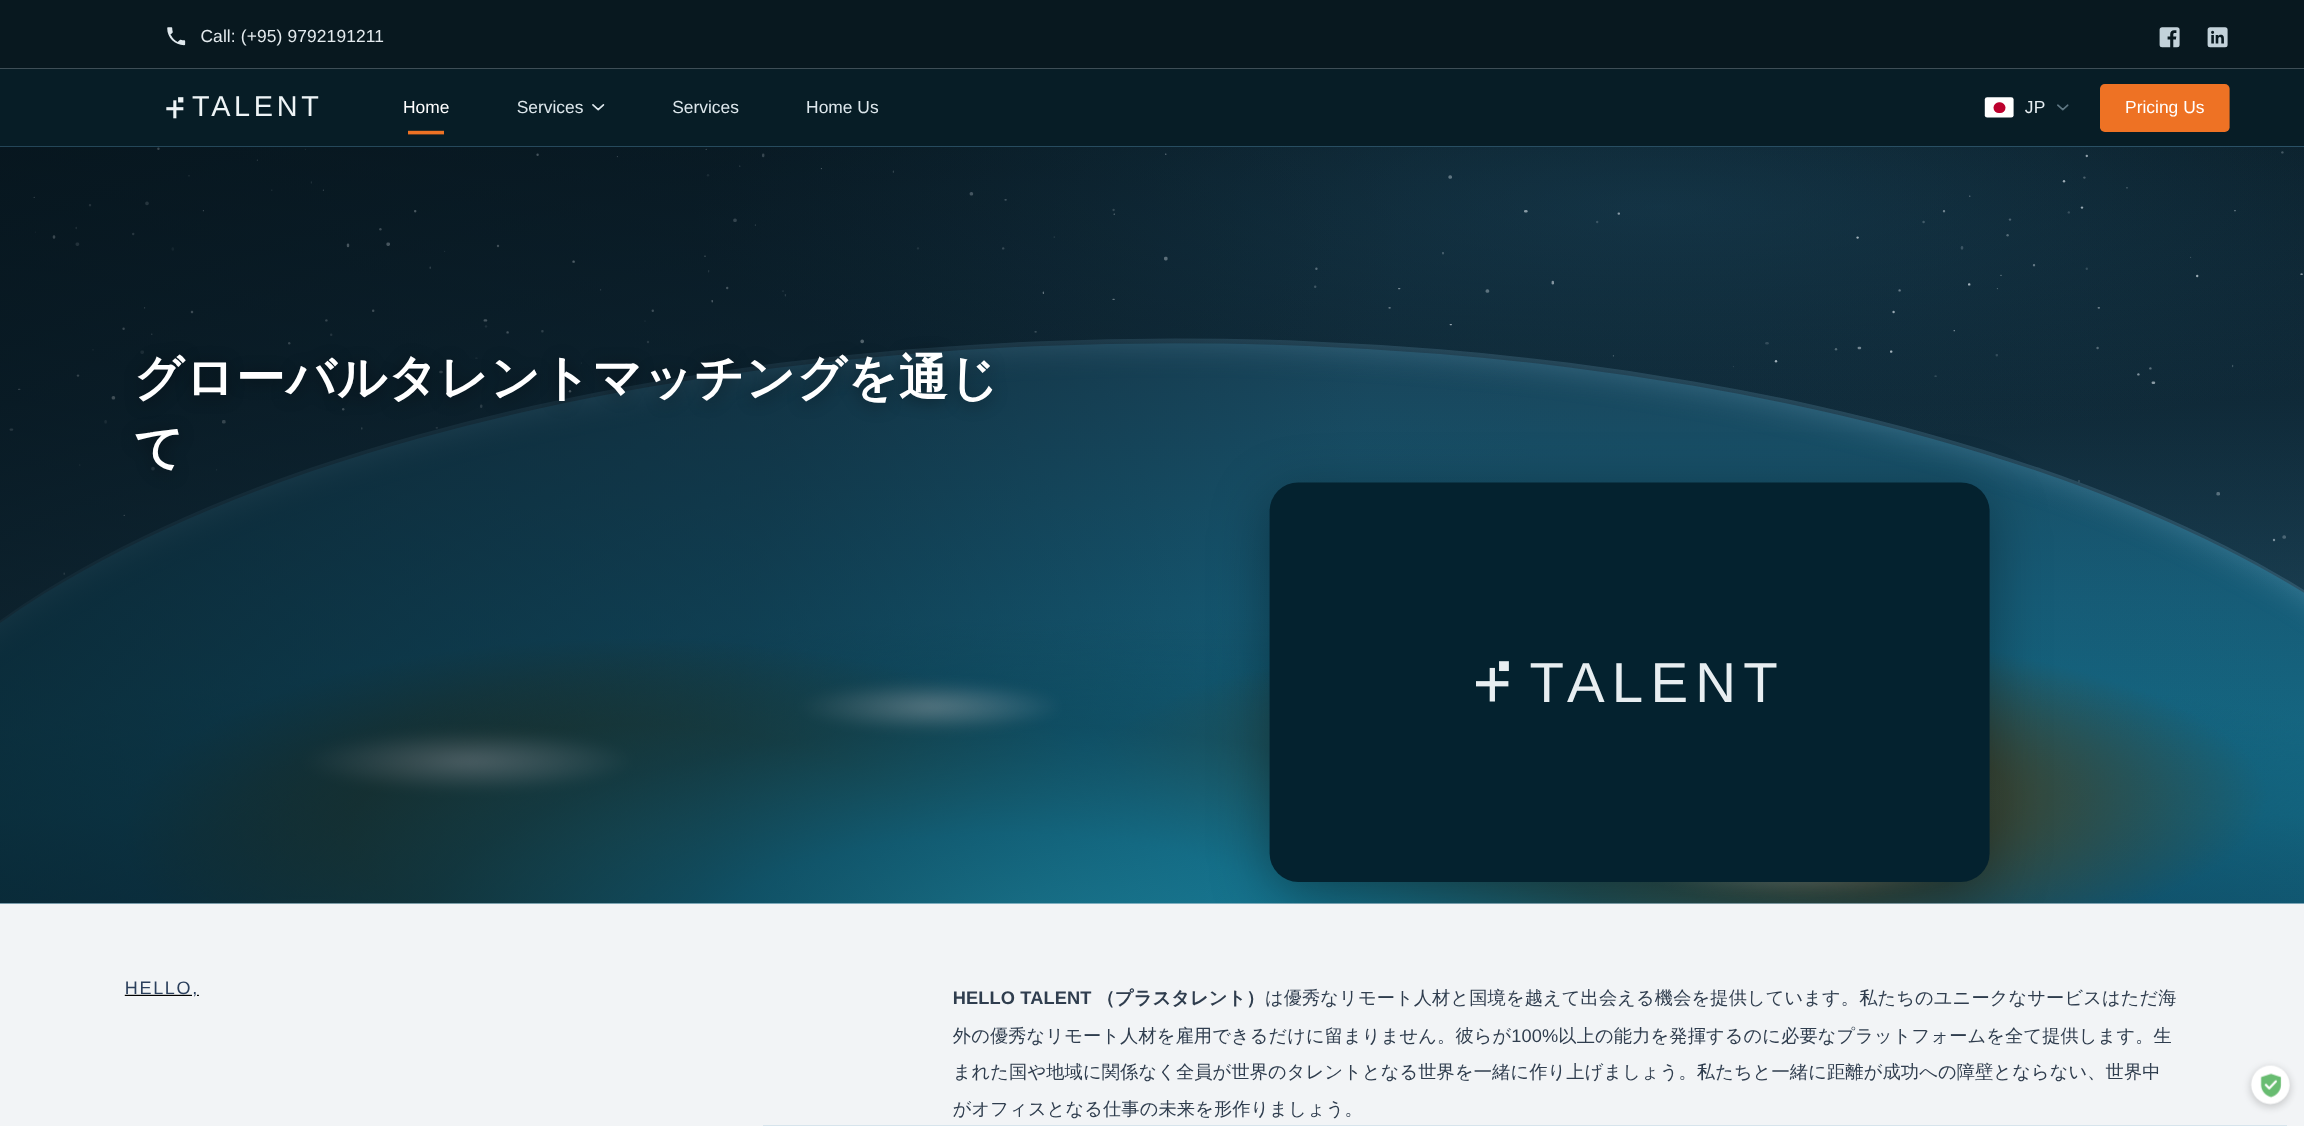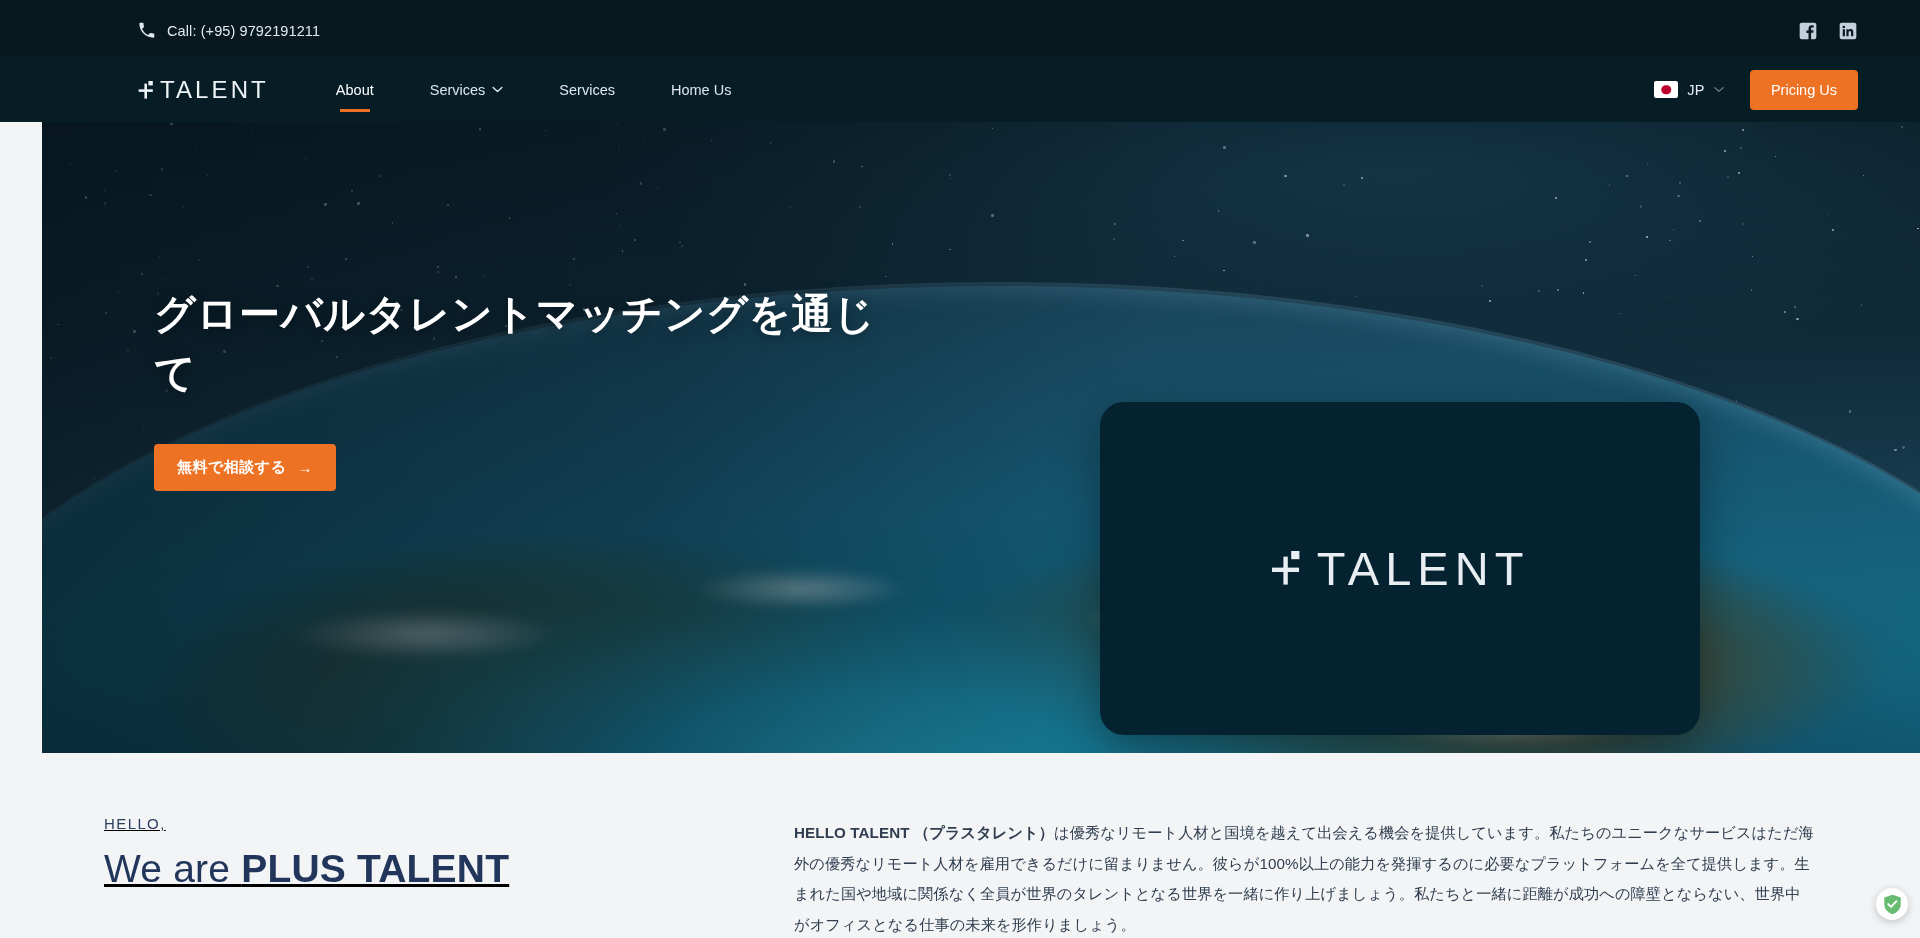--- a/index.html
+++ b/index.html
@@ -125,21 +125,20 @@
     white-space: nowrap;
     font-family: inherit;
   }
 
   
   .hero {
     position: relative;
     height: 631px;
     overflow: hidden;
     background: #0369a1;
-    margin-left: 42px;
   }
   .hero-sky {
     position: absolute; inset: 0;
     background:
       radial-gradient(ellipse 60% 45% at 72% 8%, rgba(28,72,96,.55) 0%, rgba(10,30,42,0) 70%),
       linear-gradient(180deg, #0a1d27 0%, #102b3a 34%, #16384a 52%, #1d4356 66%, #24556a 100%);
   }
   .stars { position: absolute; inset: 0; opacity: .85; }
   .star {
     position: absolute;
@@ -340,21 +339,21 @@
           <rect x="6.4" y="3.6" width="2.6" height="15" fill="#eef4f6"></rect>
           <rect x="0.6" y="9.3" width="14.2" height="2.6" fill="#eef4f6"></rect>
           <rect x="10.4" y="1.0" width="4.4" height="4.4" fill="#eef4f6"></rect>
         </svg>
       </span>
       <span class="brand-word">TALENT</span>
     </div>
 
     <div class="nav-links">
       <div class="nav-link active">
-        <span>About</span>
+        <span>Home</span>
       </div>
       <div class="nav-link">
         <span>Services</span>
         <svg class="chev" viewBox="0 0 12 8" fill="none">
           <path d="M1 1.6L6 6.2l5-4.6" stroke="#dde7ec" stroke-width="1.6" stroke-linecap="round" stroke-linejoin="round"></path>
         </svg>
       </div>
       <div class="nav-link">
         <span>Services</span>
       </div>
@@ -642,45 +641,40 @@
     <div class="earth"></div>
     <div class="earth-clouds"></div>
     <div class="earth-limb"></div>
     <div class="hero-veil"></div>
 
     <div class="hero-inner">
       <div class="hero-copy">
         <h1 class="hero-title">
           <span>グローバルタレントマッチングを通じて</span>
         </h1>
-        <button class="hero-cta">
-          <span>無料で相談する</span>
-          <span class="cta-arrow">→</span>
-        </button>
       </div>
     </div>
 
     <div class="hero-card">
       <div class="card-logo">
         <span class="card-plus">
           <svg viewBox="0 0 34 40" width="34" height="40">
             <rect x="12.4" y="7.6" width="4.4" height="28" fill="#e8eef1"></rect>
             <rect x="1.0" y="18.6" width="27" height="4.4" fill="#e8eef1"></rect>
             <rect x="20.2" y="2.0" width="8.2" height="8.2" fill="#e8eef1"></rect>
           </svg>
         </span>
         <span class="card-word">TALENT</span>
       </div>
     </div>
   </div>
 
   <div class="about">
     <div class="about-left">
       <div class="about-hello">HELLO,</div>
-      <div class="about-heading"><span>We are </span><b>PLUS TALENT</b></div>
     </div>
     <div class="about-right">
       <p class="about-para"><b>HELLO TALENT （プラスタレント）</b><span>は優秀なリモート人材と国境を越えて出会える機会を提供しています。私たちのユニークなサービスはただ海外の優秀なリモート人材を雇用できるだけに留まりません。彼らが100%以上の能力を発揮するのに必要なプラットフォームを全て提供します。生まれた国や地域に関係なく全員が世界のタレントとなる世界を一緒に作り上げましょう。私たちと一緒に距離が成功への障壁とならない、世界中がオフィスとなる仕事の未来を形作りましょう。</span></p>
     </div>
   </div>
 
   <div class="adguard-badge">
     <svg viewBox="0 0 24 26">
       <path d="M12 .8L1.6 4.3v8.1c0 6.3 4.4 11 10.4 12.8 6-1.8 10.4-6.5 10.4-12.8V4.3L12 .8z" fill="#68bc71"></path>
       <path d="M6.6 12.5l3.5 3.6 7-7.3" stroke="#ffffff" stroke-width="2.4" fill="none" stroke-linecap="round" stroke-linejoin="round"></path>

